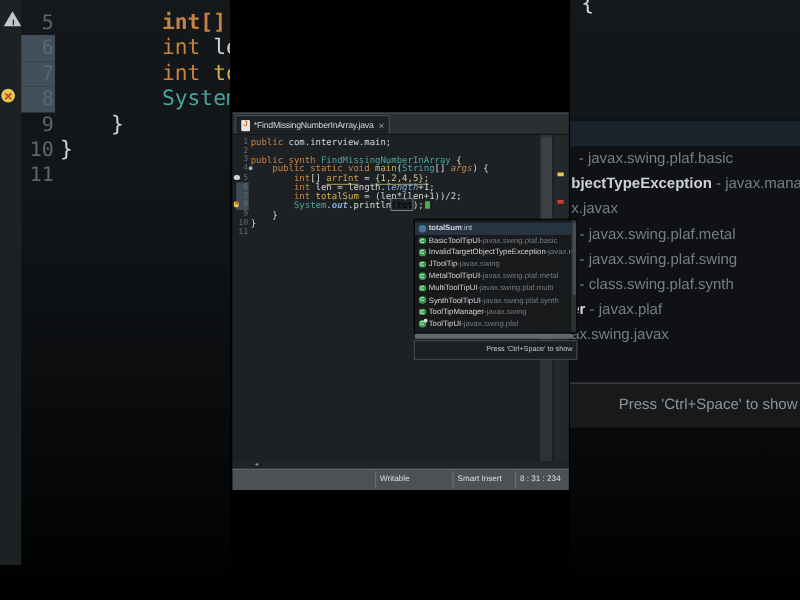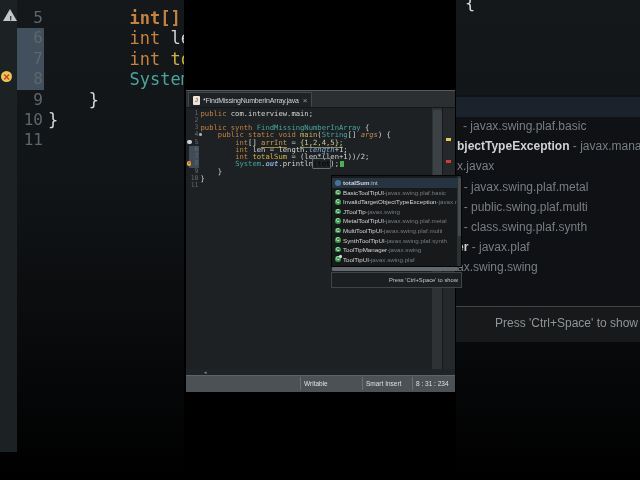--- a/index.html
+++ b/index.html
@@ -108,24 +108,24 @@
         <div class="bg-line" style="top: 130.4px;"><span class="bg-num">11</span><span class="bg-code" style="left: 48px;"></span></div>
       </div>
     <span class="bg-brace">{</span>
     <div class="bg-popup">
       <div class="bg-popup-sel"></div>
       <div id="bg-popup-rows">
           <div class="bg-prow" style="top: 24px; left: 7px;"><span class="nm"></span><span class="dt">- javax.swing.plaf.basic</span></div>
           <div class="bg-prow" style="top: 44.2px; left: 1px;"><span class="nm">bjectTypeException</span><span class="dt"> - javax.mana</span></div>
           <div class="bg-prow" style="top: 64.4px; left: 1px;"><span class="nm"></span><span class="dt">x.javax</span></div>
           <div class="bg-prow" style="top: 84.6px; left: 1px;"><span class="nm">l</span><span class="dt"> - javax.swing.plaf.metal</span></div>
-          <div class="bg-prow" style="top: 104.8px; left: 1px;"><span class="nm">i</span><span class="dt"> - public.swing.plaf.multi</span></div>
+          <div class="bg-prow" style="top: 104.8px; left: 1px;"><span class="nm">i</span><span class="dt"> - javax.swing.plaf.swing</span></div>
           <div class="bg-prow" style="top: 125px; left: 1px;"><span class="nm">l</span><span class="dt"> - class.swing.plaf.synth</span></div>
           <div class="bg-prow" style="top: 145.2px; left: 1px;"><span class="nm">er</span><span class="dt"> - javax.plaf</span></div>
-          <div class="bg-prow" style="top: 165.4px; left: 1px;"><span class="nm"></span><span class="dt">ax.swing.swing</span></div>
+          <div class="bg-prow" style="top: 165.4px; left: 1px;"><span class="nm"></span><span class="dt">ax.swing.javax</span></div>
         </div>
     </div>
     <div class="bg-footer">
       <span>Press 'Ctrl+Space' to show</span>
     </div>
   </div>
 
   <div class="black-col"></div>
 
   <div class="pip">

